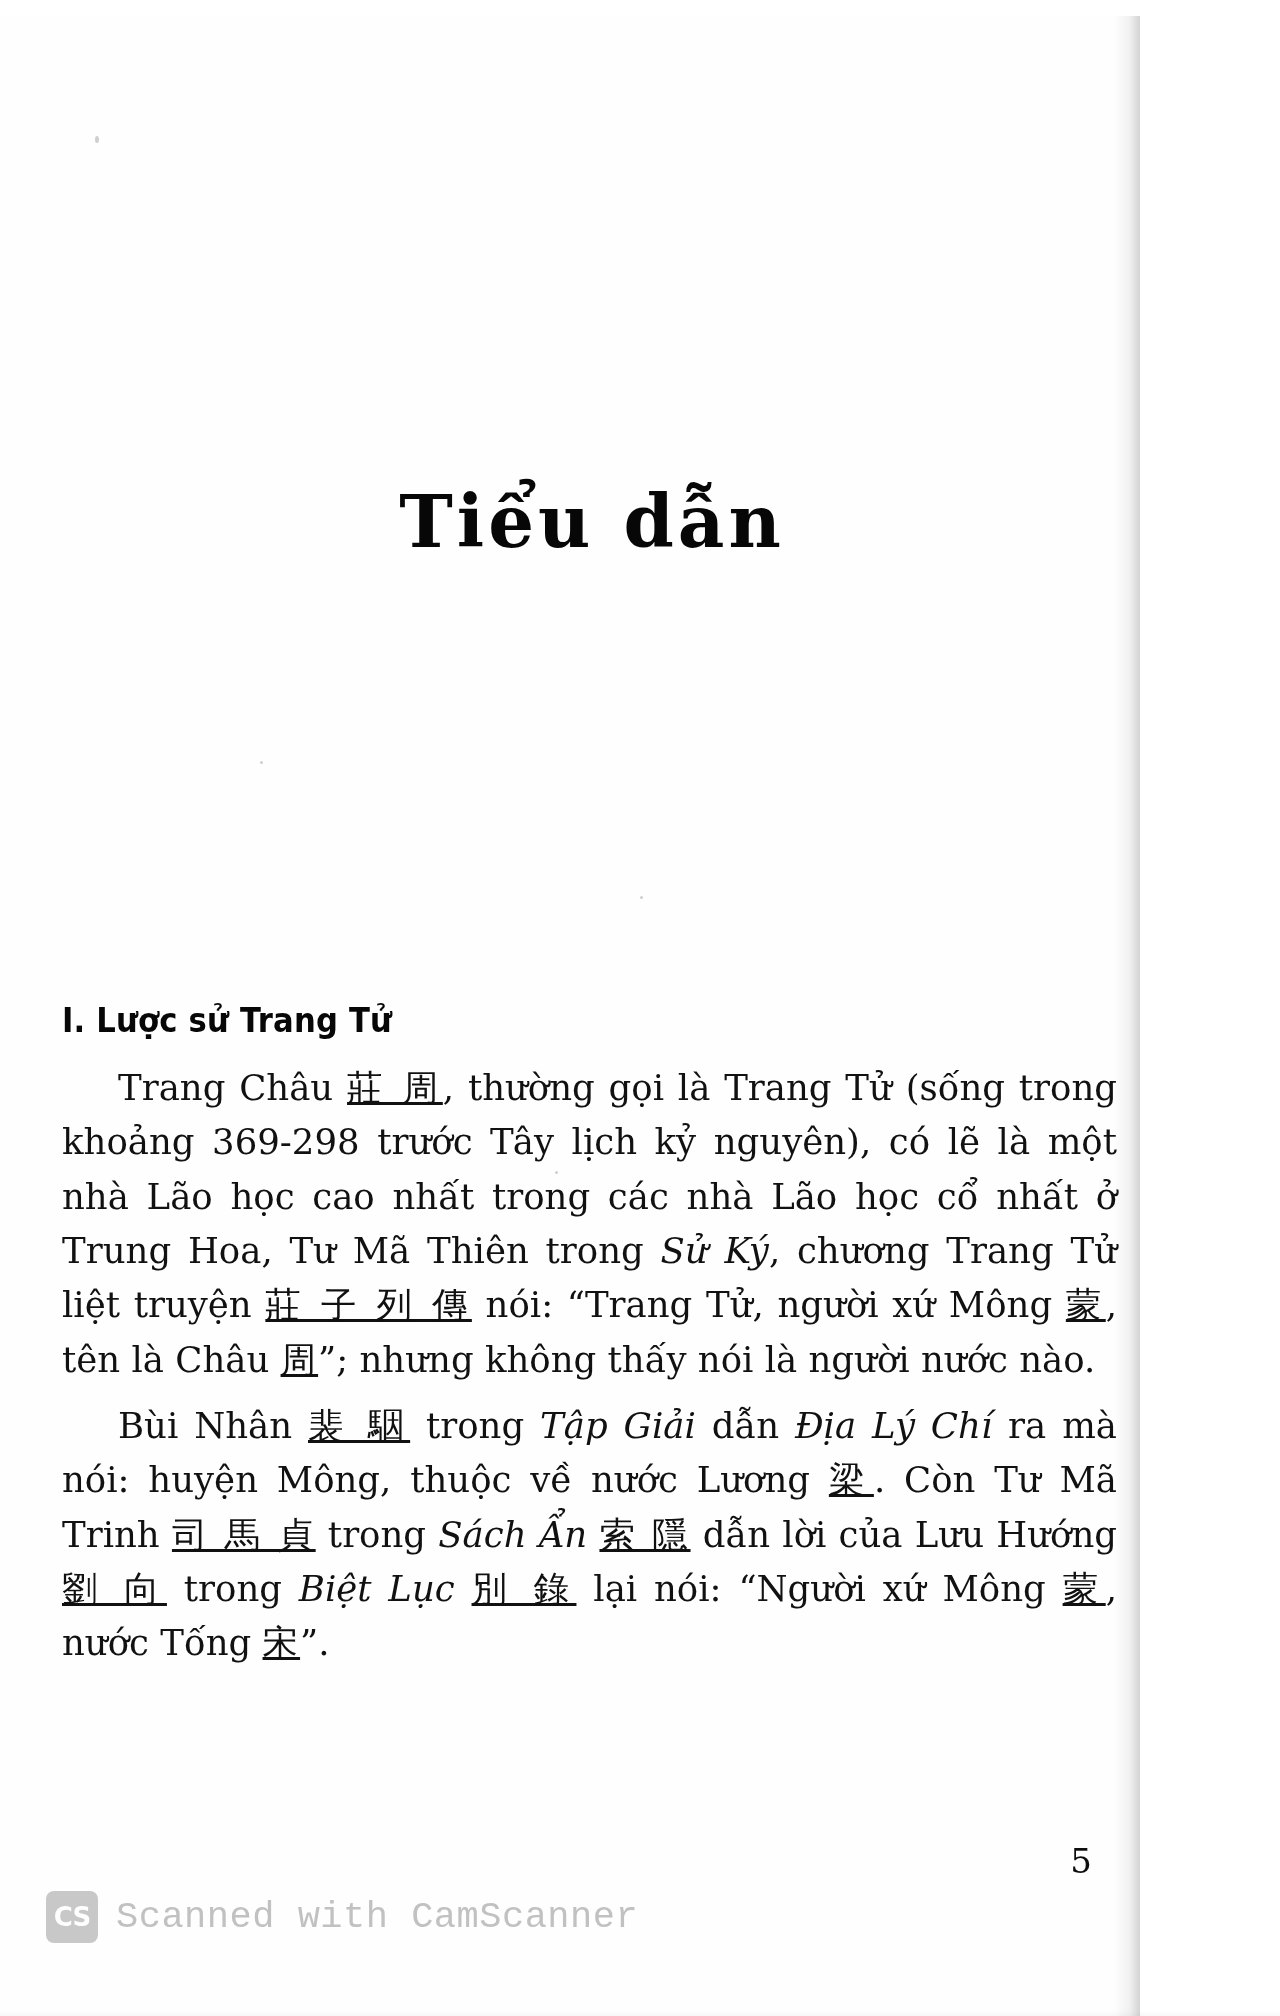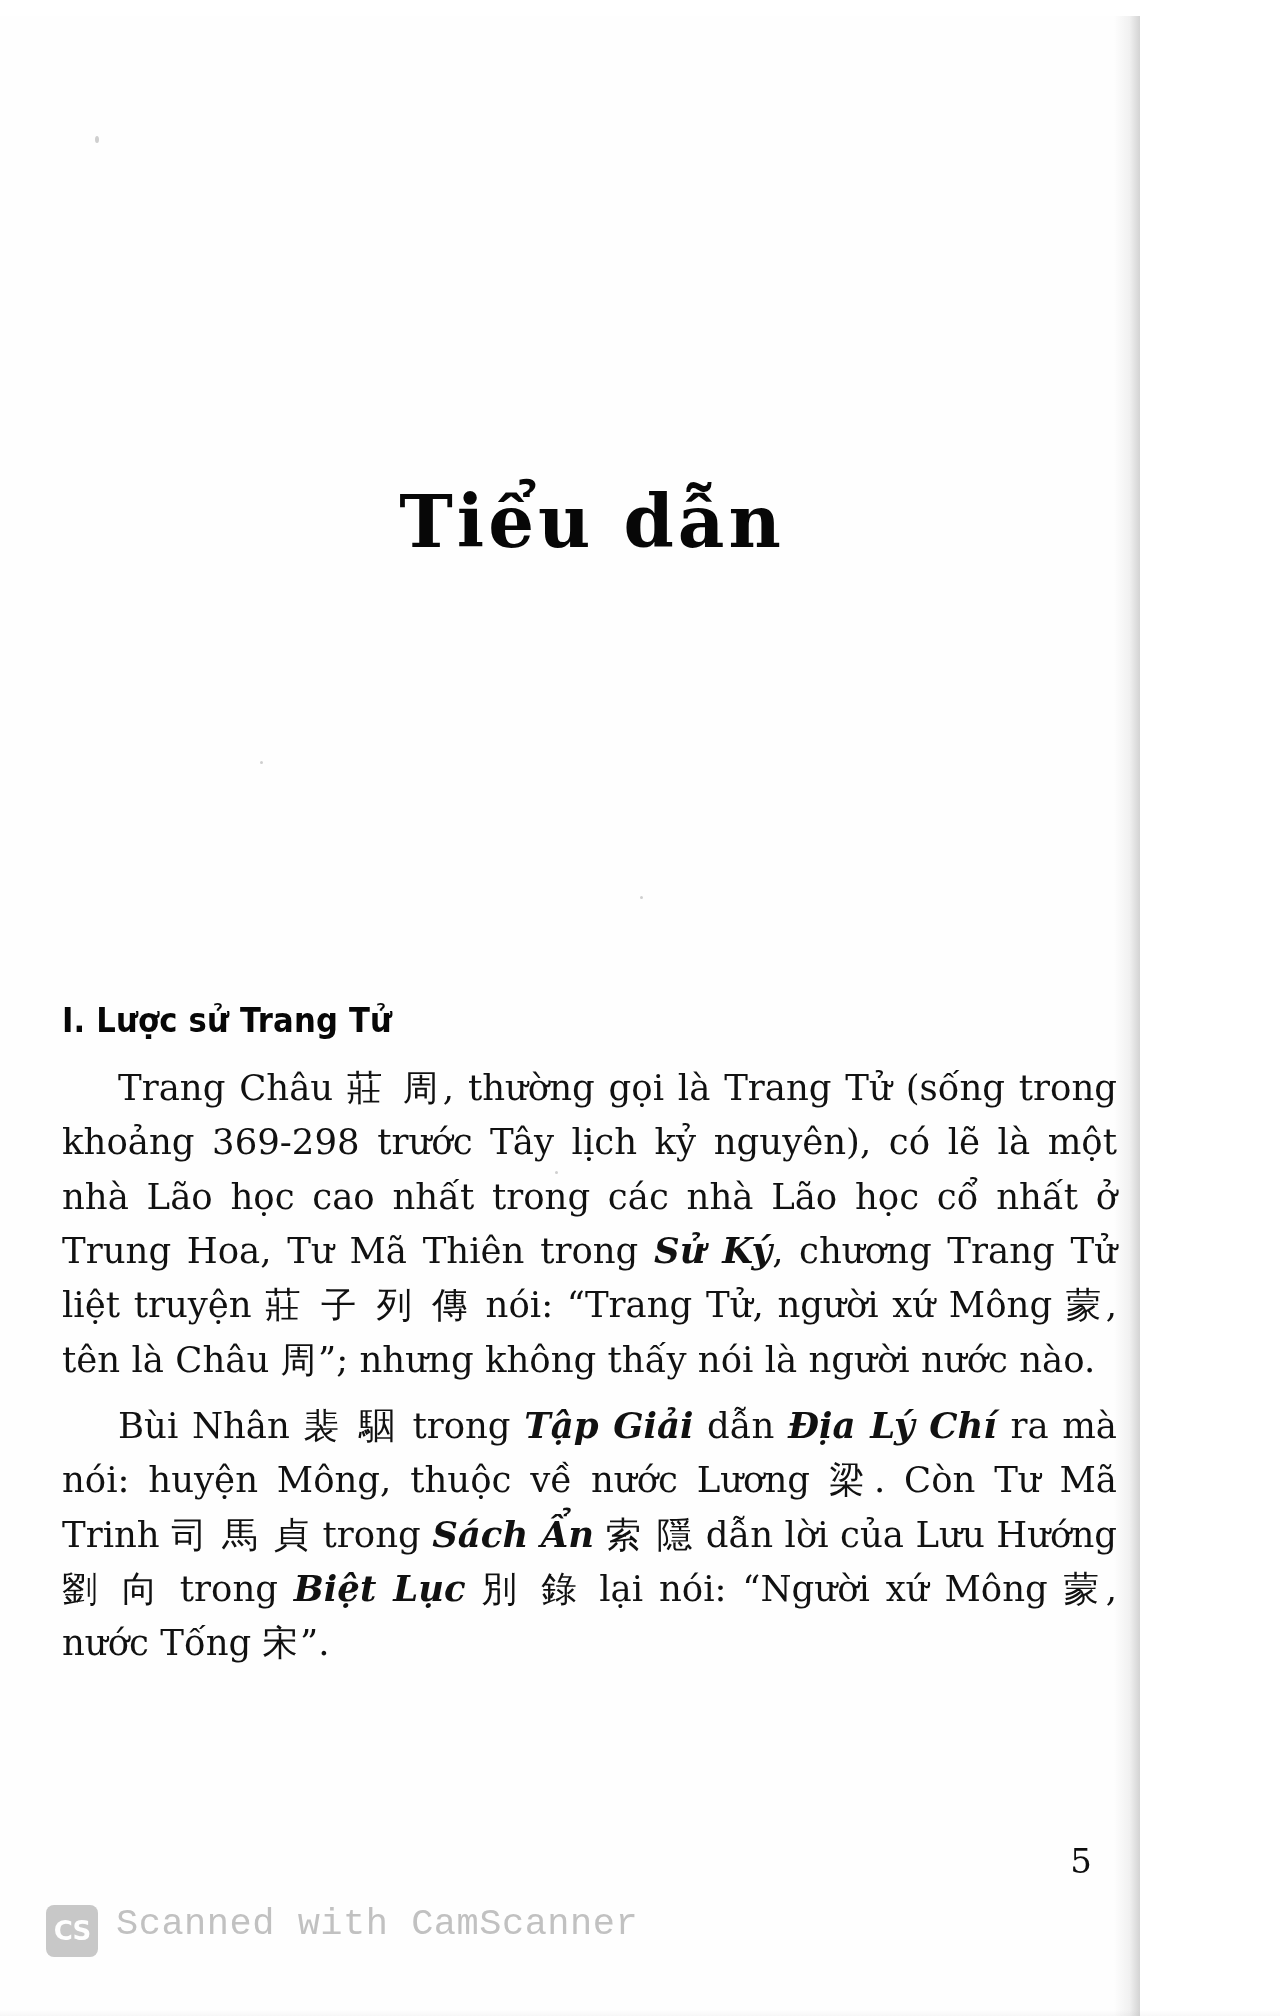--- a/index.html
+++ b/index.html
@@ -99,24 +99,24 @@
   .body-text p {
     margin: 0 0 12px 0;
     text-indent: 56px;
     text-align: justify;
     text-justify: inter-word;
   }
   .body-text p:last-child { margin-bottom: 12px; }
   .han {
     font-family: "DejaVu Serif", serif;
     letter-spacing: 2px;
+    text-decoration: underline;
   }
   em {
     font-style: italic;
-    font-weight: bold;
   }
 
   
   .page-number {
     position: absolute;
     right: 48px;
     top: 1825px;
     font-family: "DejaVu Serif", serif;
     font-size: 34px;
     color: #0d0d0d;
@@ -138,21 +138,20 @@
     border-radius: 8px;
     background: #b9b9b9;
     color: #ffffff;
     font-family: "DejaVu Sans", sans-serif;
     font-weight: 700;
     font-size: 26px;
     display: flex;
     align-items: center;
     justify-content: center;
     letter-spacing: -1px;
-    margin-top: 14px;
   }
   .wm-text {
     font-family: Liberation Mono, monospace;
     font-size: 37px;
     color: #b0b0b0;
     letter-spacing: 0.5px;
   }
 
   
   .speck {

